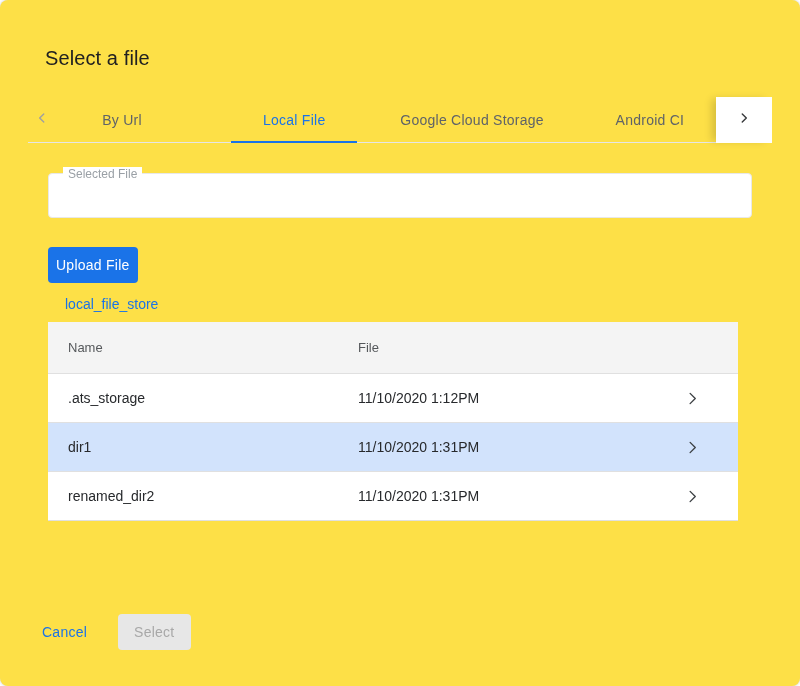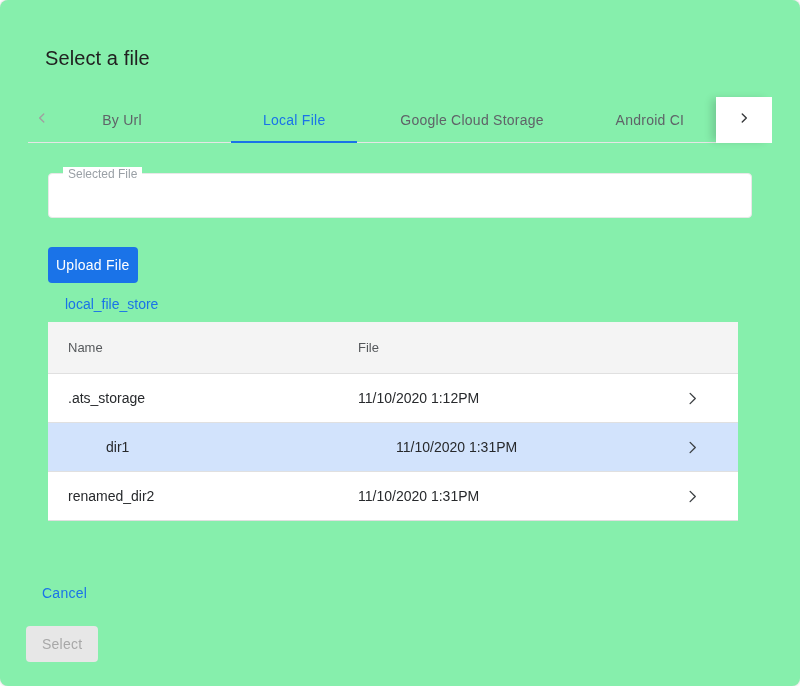--- a/index.html
+++ b/index.html
@@ -4,21 +4,21 @@
 <style>
   * { box-sizing: border-box; margin: 0; padding: 0; }
   html, body { background: #ffffff; }
   body {
     font-family: "Liberation Sans", sans-serif;
     width: 800px; height: 686px;
     color: #212121;
   }
   .dialog {
     width: 800px; height: 686px;
-    background: #86efac;
+    background: #fde047;
     border-radius: 8px;
     box-shadow: 0 0 3px rgba(0,0,0,0.22);
     display: flex; flex-direction: column;
     overflow: hidden;
   }
   .title {
     font-size: 20px; font-weight: 400; color: #212121;
     margin: 46px 0 0 45px; line-height: 24px; letter-spacing: .1px;
   }
   
@@ -83,28 +83,28 @@
   }
   .thead {
     height: 52px; background: var(--header-bg, #f4f4f4);
     border-bottom: 1px solid #e0e0e0;
     font-size: 13px; font-weight: 400; color: #55585b;
   }
   .trow {
     height: 49px; border-bottom: 1px solid #e0e0e0;
     font-size: 14px; color: #27292c; cursor: pointer; background: #fff;
   }
-  .trow.selected { background: var(--selected-row, #d2e3fc); padding-left: 38px; }
+  .trow.selected { background: var(--selected-row, #d2e3fc); }
   .td.name, .th.name { padding-left: 20px; }
   .td.chev { display: flex; justify-content: center; align-items: center; }
   .chev svg { display: block; }
   
   .footer {
-    margin-top: auto; padding: 0 0 24px 26px;
-    display: flex; align-items: flex-start; gap: 15px; flex-direction: column;
+    margin-top: auto; padding: 0 0 36px 26px;
+    display: flex; align-items: center; gap: 15px;
   }
   .btn-text {
     background: none; border: none; height: 36px; padding: 0 16px;
     color: var(--accent, #1a73e8); font: 500 14px "Liberation Sans", sans-serif;
     letter-spacing: .25px; cursor: pointer; border-radius: 4px;
   }
   .btn-disabled {
     height: 36px; padding: 0 16px; border: none; border-radius: 4px;
     background: #e7e7e7; color: #a8a8a8;
     font: 500 14px "Liberation Sans", sans-serif; letter-spacing: .25px;

